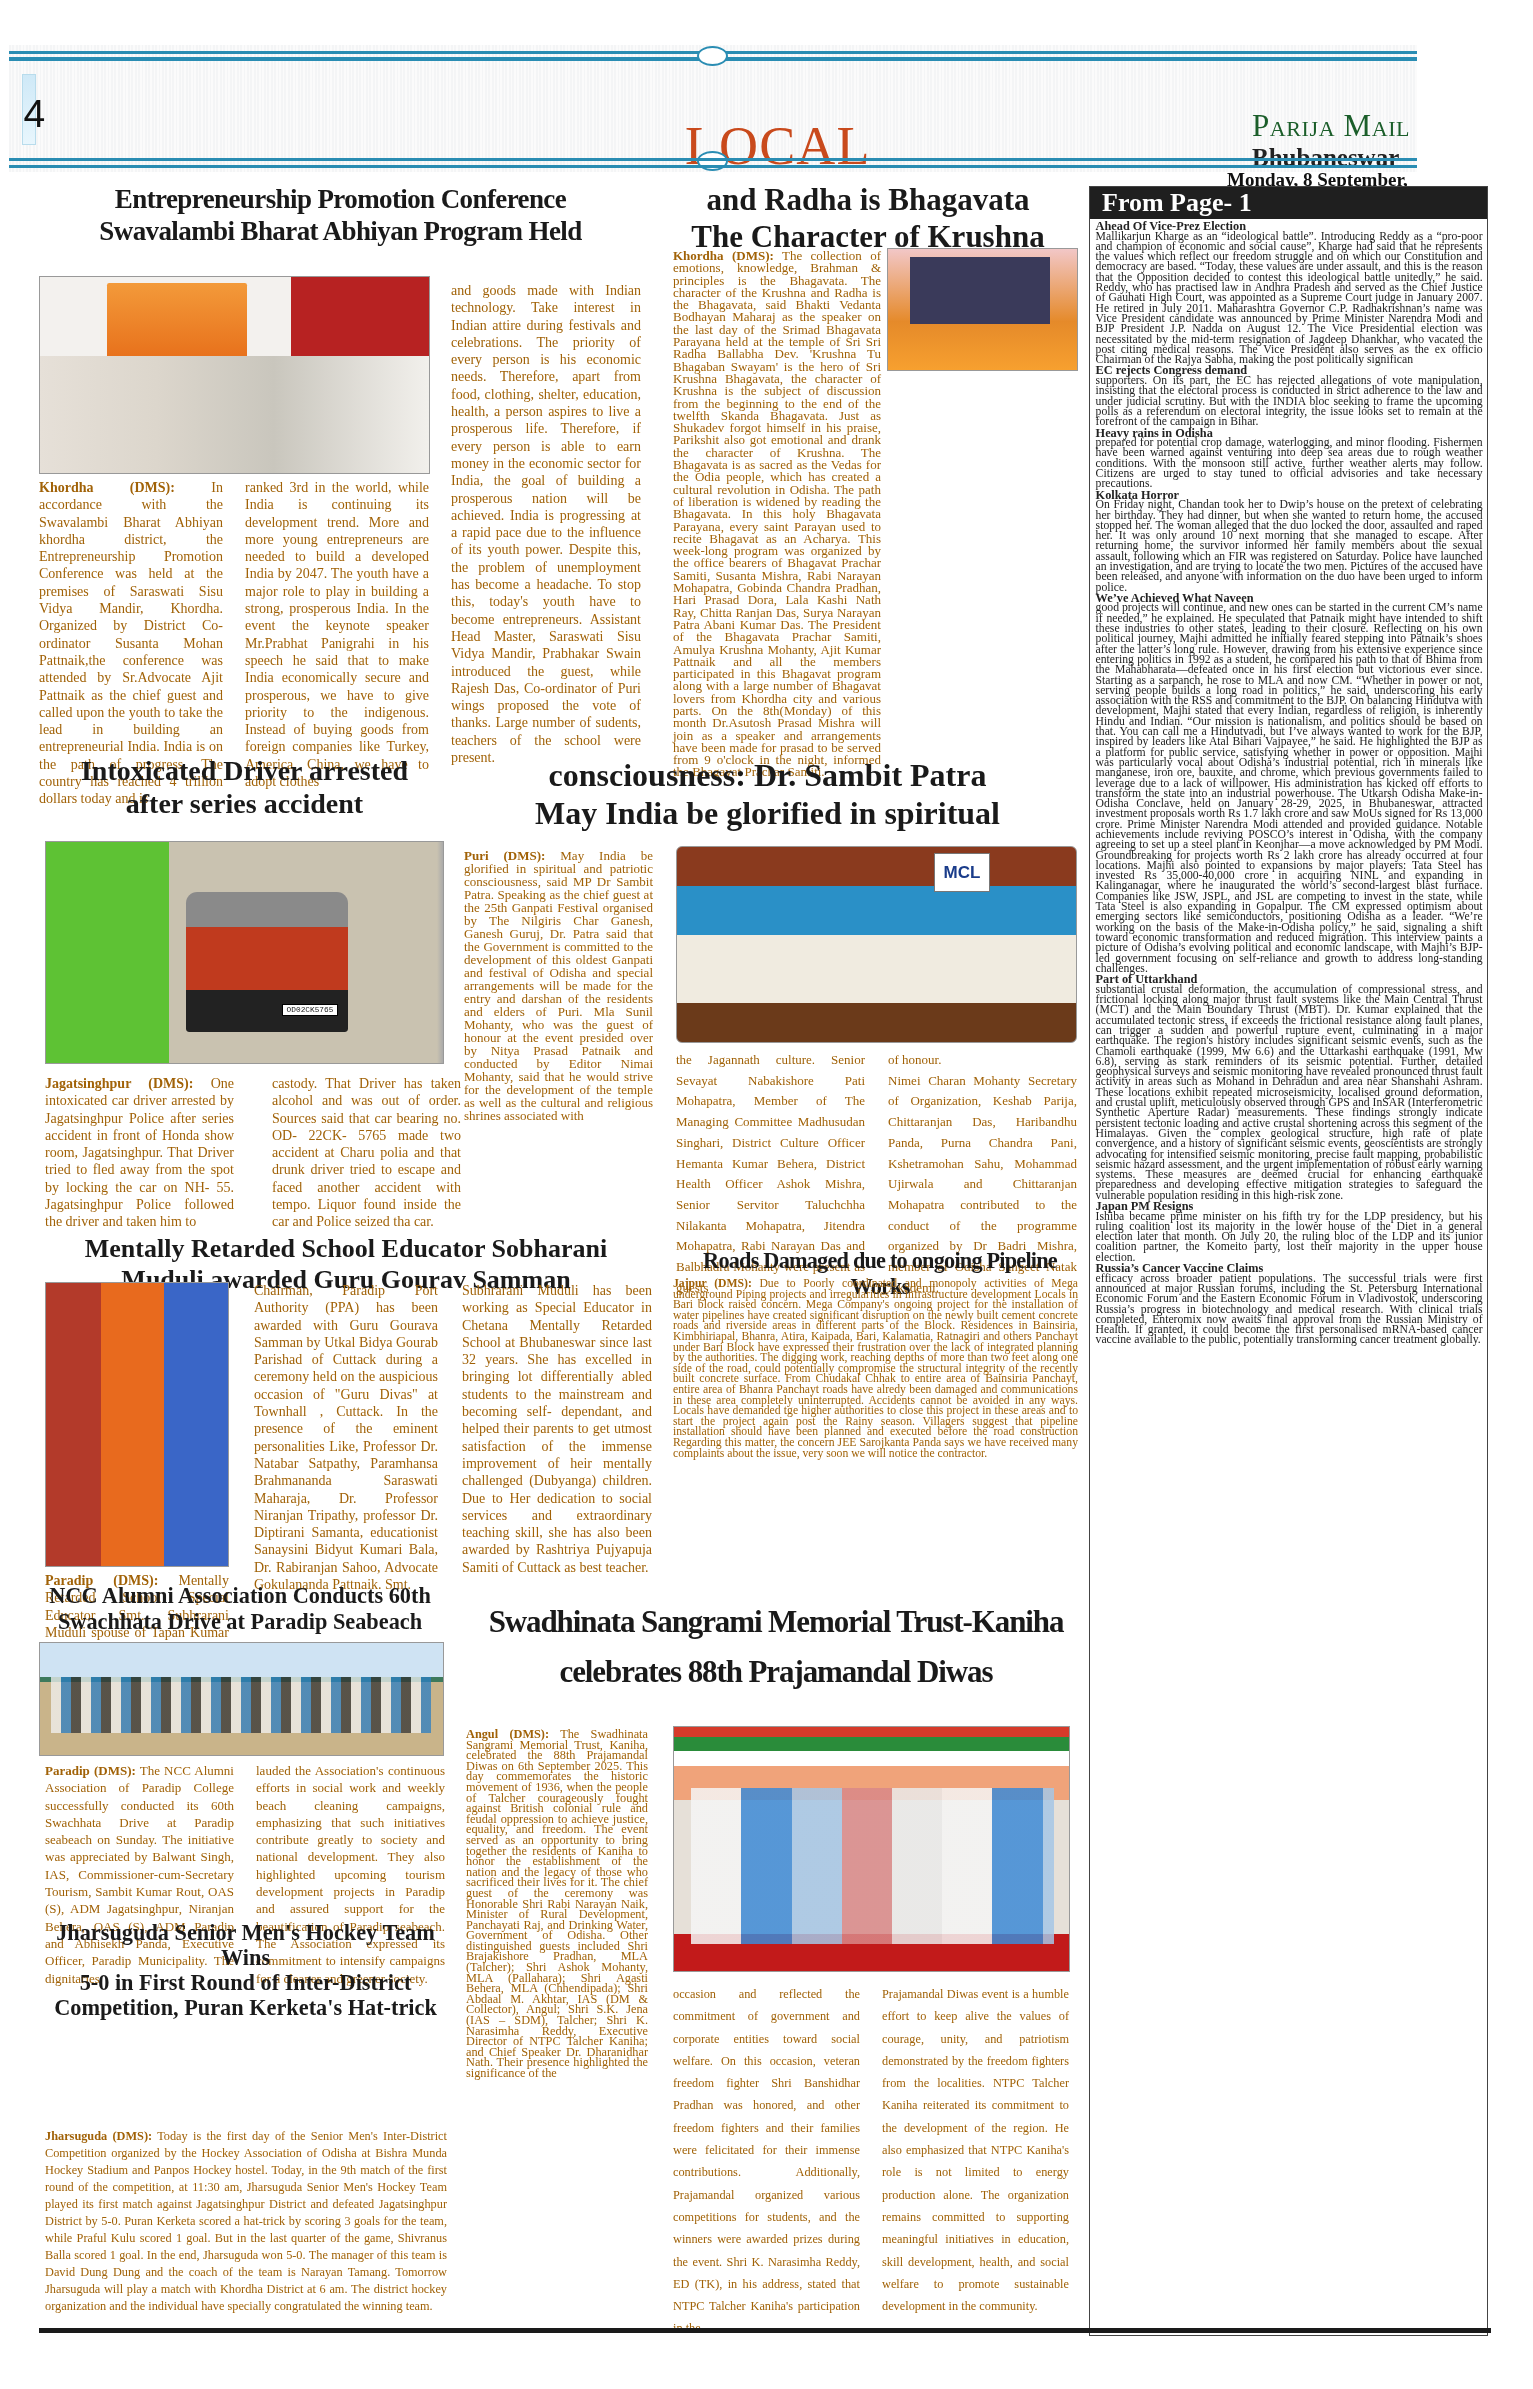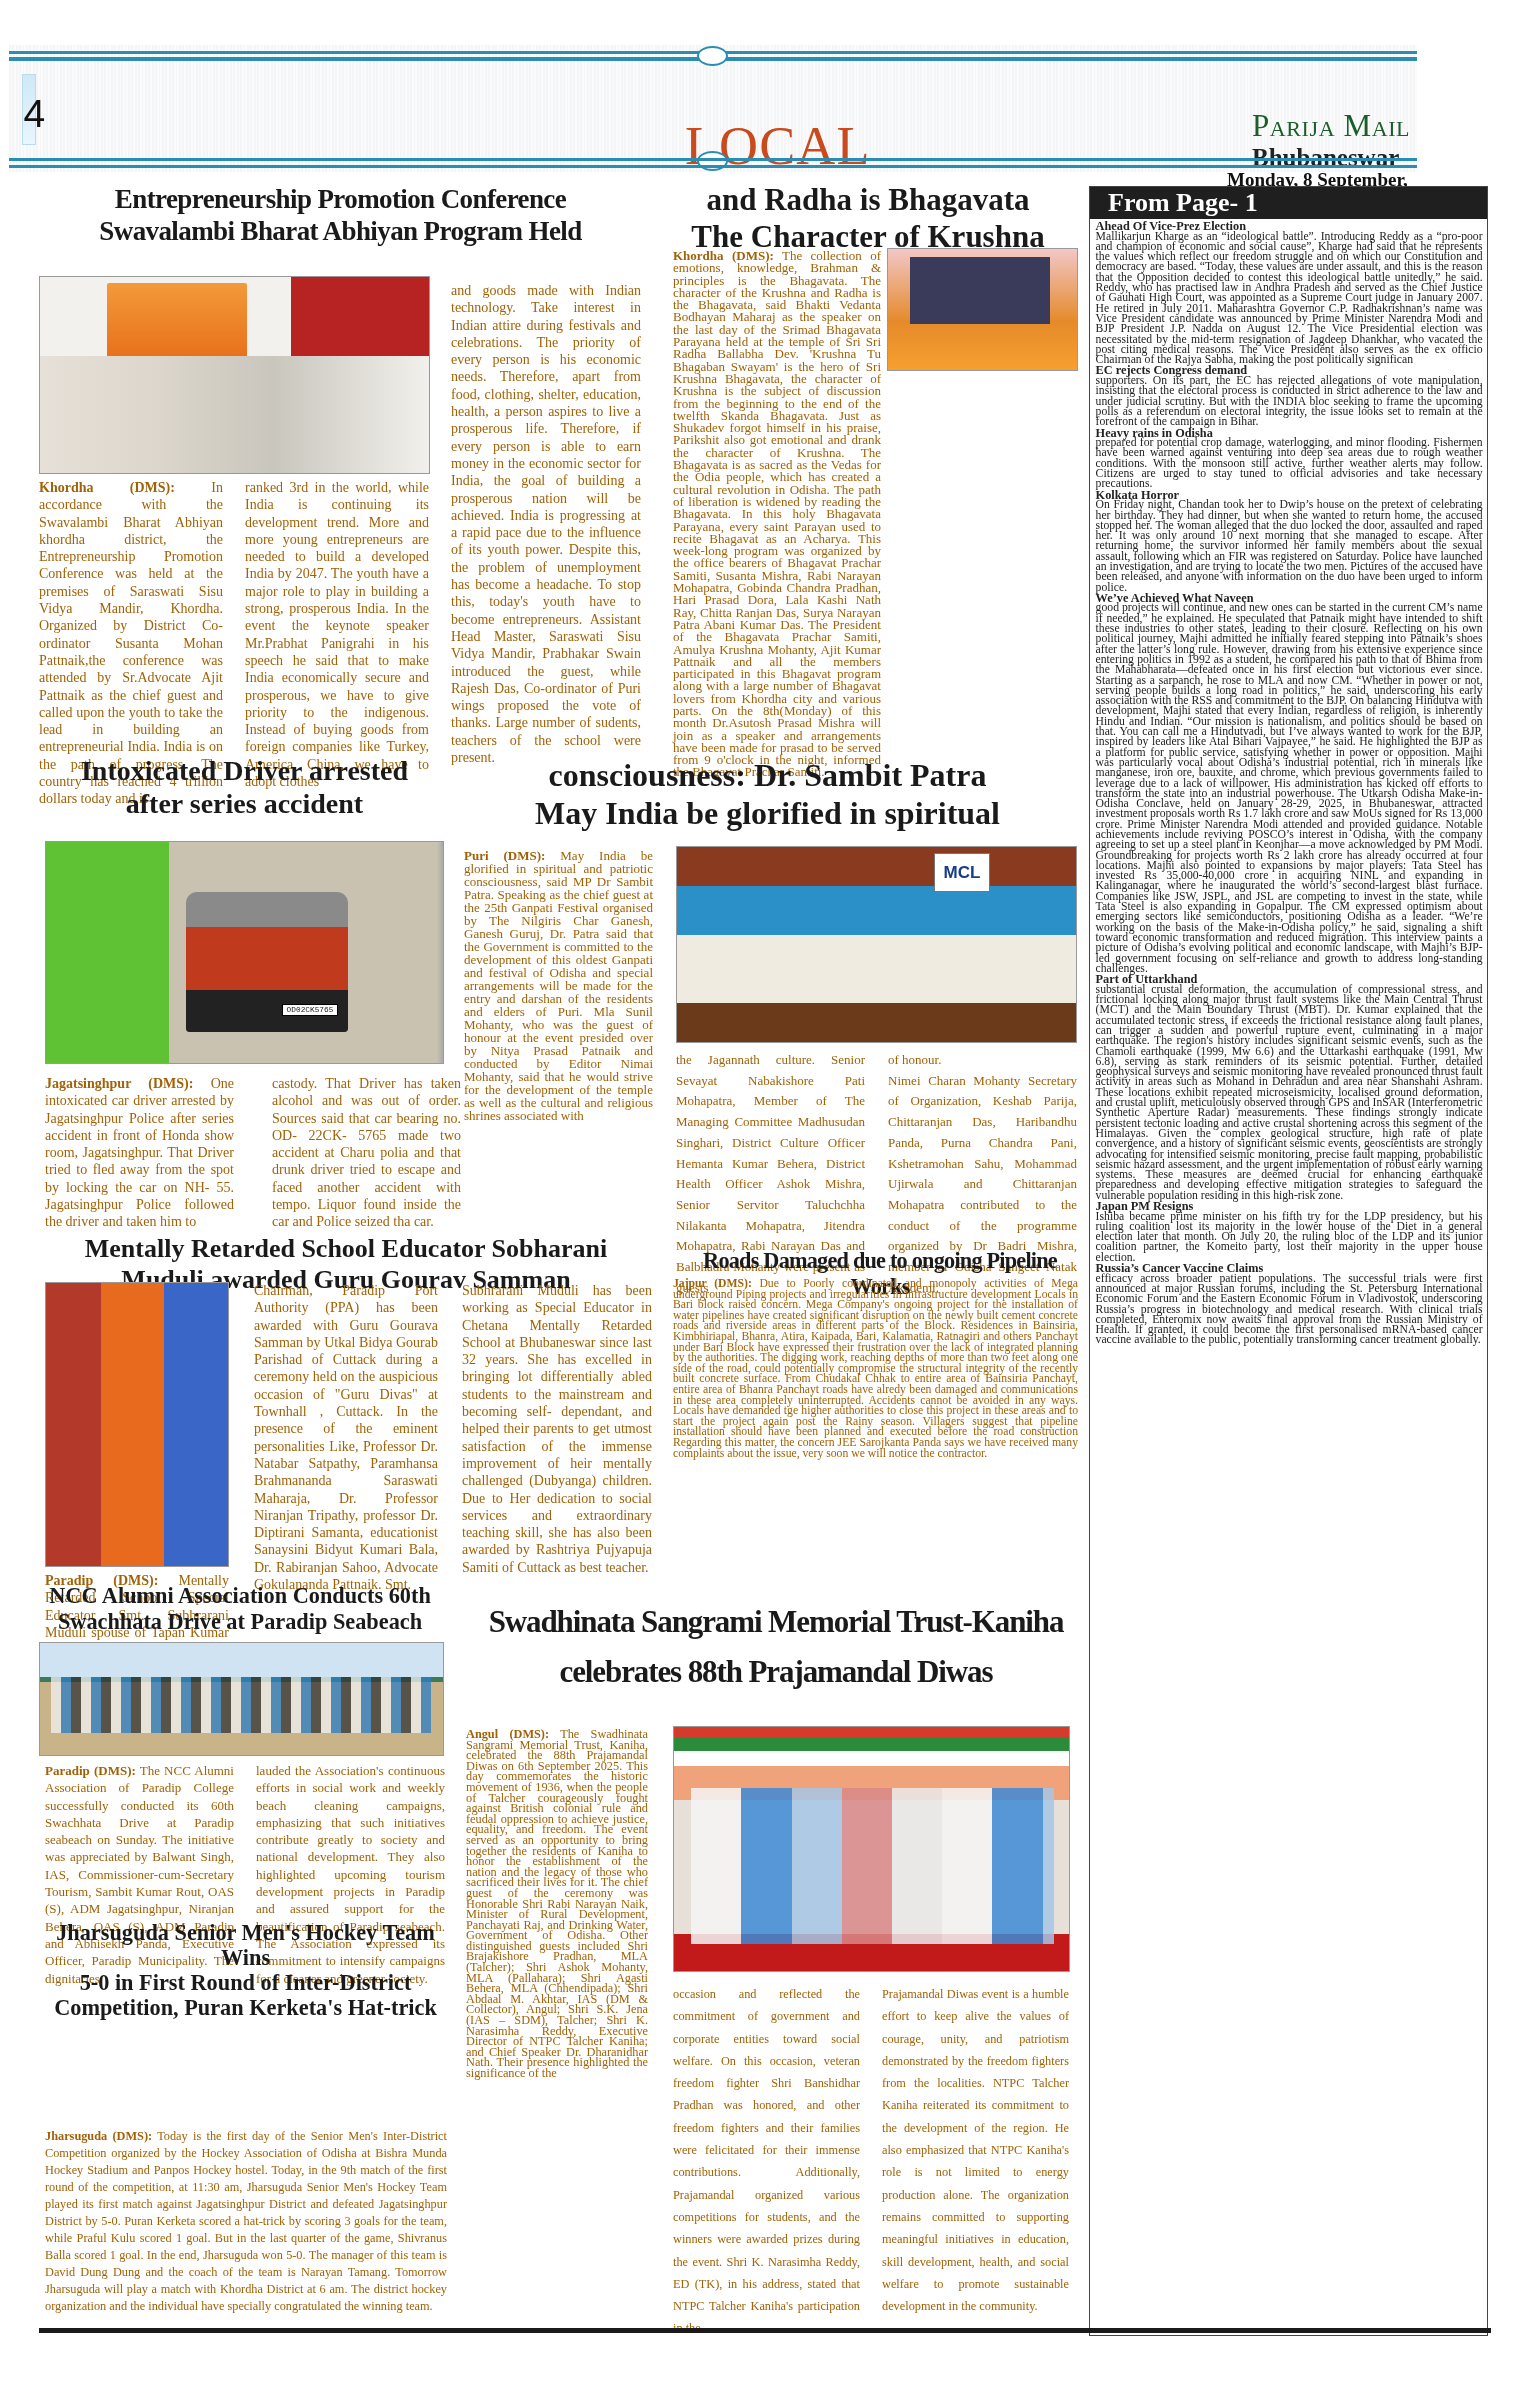--- a/index.html
+++ b/index.html
@@ -19,21 +19,21 @@
   .date { position: absolute; left: 1218px; top: 124px; font-size: 19px; color: #111; font-weight: bold; }
 
   
   .headline { position: absolute; font-weight: bold; color: #1a1a1a; text-align: center; line-height: 1.18; font-family: "Liberation Serif", serif; }
   .body-text { position: absolute; font-size: 14px; line-height: 17.3px; text-align: justify; color: #a16207; }
   .body-text b { font-weight: bold; }
   .photo { position: absolute; border: 1.1px solid #999; overflow: hidden; }
 
   
   .fp-box { left: 1089px; top: 186px; width: 399px; height: 2150px; border: 1.1px solid #444; }
-  .fp-header { position: absolute; left: 0; top: 0; width: 100%; height: 32px; background: #1f1f1f; color: #fff; font-size: 26px; font-weight: bold; padding-left: 18px; line-height: 32px; }
+  .fp-header { position: absolute; left: 0; top: 0; width: 100%; height: 32px; background: #1f1f1f; color: #fff; font-size: 26px; font-weight: bold; padding-left: 12px; line-height: 32px; }
   .fp-content { position: absolute; left: 5.6px; top: 34px; width: 387px; font-size: 11.7px; line-height: 10.3px; text-align: justify; }
   .fp-content h4 { font-size: 12.3px; font-weight: bold; line-height: 10.6px; }
   .fp-content p { margin-bottom: 0; }
 
   .rule { position: absolute; height: 4.5px; background: #1a1a1a; }
 </style>
 </head>
 <body>
 
 <header class="abs masthead">
@@ -109,21 +109,21 @@
   <div class="body-text" style="left:45px;top:1075px;width:189px;"><b>Jagatsinghpur (DMS):</b> <span>One intoxicated car driver arrested by Jagatsinghpur Police after series accident in front of Honda show room, Jagatsinghpur. That Driver tried to fled away from the spot by locking the car on NH- 55. Jagatsinghpur Police followed the driver and taken him to</span></div>
   <div class="body-text" style="left:272px;top:1075px;width:189px;">castody. That Driver has taken alcohol and was out of order. Sources said that car bearing no. OD- 22CK- 5765 made two accident at Charu polia and that drunk driver tried to escape and faced another accident with tempo. Liquor found inside the car and Police seized tha car.</div>
 </article>
 
 <article>
   <div class="headline" style="left:466px;top:757px;width:603px;font-size:32px;">
     <div>consciousness: Dr. Sambit Patra</div>
     <div>May India be glorified in spiritual</div>
   </div>
   <div class="body-text" style="left:464px;top:849px;width:189px;font-size:13px;line-height:13px;"><b>Puri (DMS):</b> <span>May India be glorified in spiritual and patriotic consciousness, said MP Dr Sambit Patra. Speaking as the chief guest at the 25th Ganpati Festival organised by The Nilgiris Char Ganesh, Ganesh Guruj, Dr. Patra said that the Government is committed to the development of this oldest Ganpati and festival of Odisha and special arrangements will be made for the entry and darshan of the residents and elders of Puri. Mla Sunil Mohanty, who was the guest of honour at the event presided over by Nitya Prasad Patnaik and conducted by Editor Nimai Mohanty, said that he would strive for the development of the temple as well as the cultural and religious shrines associated with</span></div>
-  <div class="photo" style="left:676px;top:846px;width:401px;height:197px;background:linear-gradient(#8a3a1e 0 20%,#2a90c7 20% 45%,#f0ebe0 45% 80%,#6b3a1a 80%);">
+  <div class="photo" style="left:676px;top:846px;width:401px;height:197px;background:linear-gradient(#8a3a1e 0 20%,#2a90c7 20% 45%,#f0ebe0 45% 80%,#6b3a1a 80%);border-radius:6px;">
     <div style="position:absolute;left:257px;top:5.6px;width:56px;height:39px;background:#fff;border:1.1px solid #777;font-family:'Liberation Sans',sans-serif;font-weight:bold;color:#1a3c8a;font-size:17px;text-align:center;line-height:37px;">MCL</div>
   </div>
   <div class="body-text" style="left:676px;top:1050px;width:189px;font-size:13px;line-height:20.7px;">the Jagannath culture. Senior Sevayat Nabakishore Pati Mohapatra, Member of The Managing Committee Madhusudan Singhari, District Culture Officer Hemanta Kumar Behera, District Health Officer Ashok Mishra, Senior Servitor Taluchchha Nilakanta Mohapatra, Jitendra Mohapatra, Rabi Narayan Das and Balbhadra Mohanty were present as guests</div>
   <div class="body-text" style="left:888px;top:1050px;width:189px;font-size:13px;line-height:20.7px;">
     <div>of honour.</div>
     <div>Nimei Charan Mohanty Secretary of Organization, Keshab Parija, Chittaranjan Das, Haribandhu Panda, Purna Chandra Pani, Kshetramohan Sahu, Mohammad Ujirwala and Chittaranjan Mohapatra contributed to the conduct of the programme organized by Dr Badri Mishra, member of Odisha Sangeet Natak Akademi.</div>
   </div>
 </article>
 
 <article>

